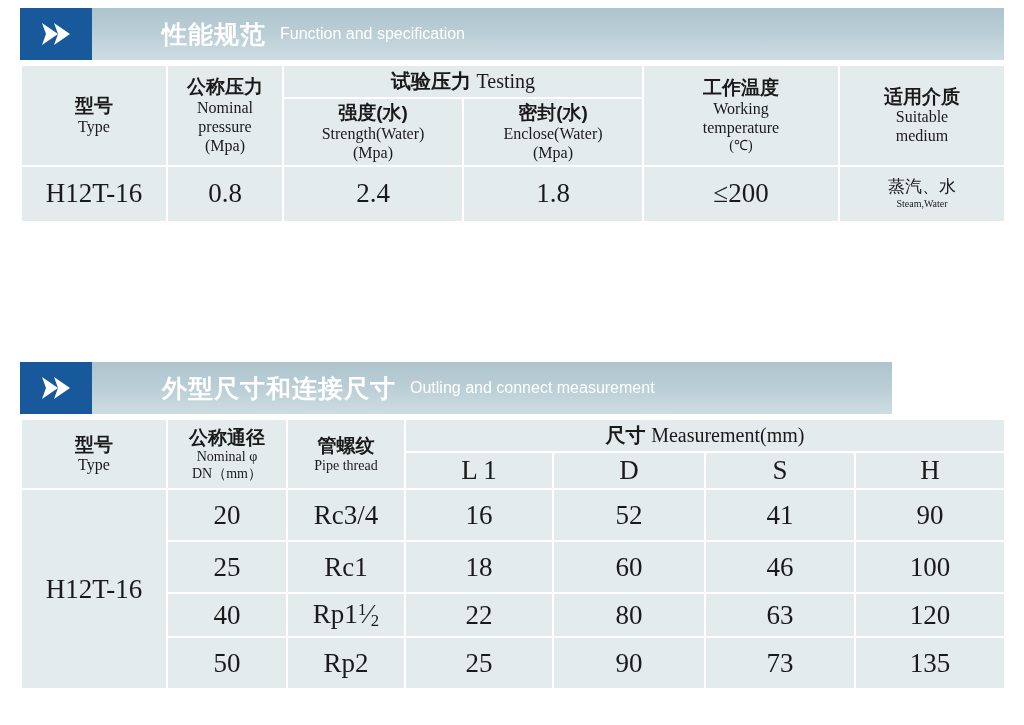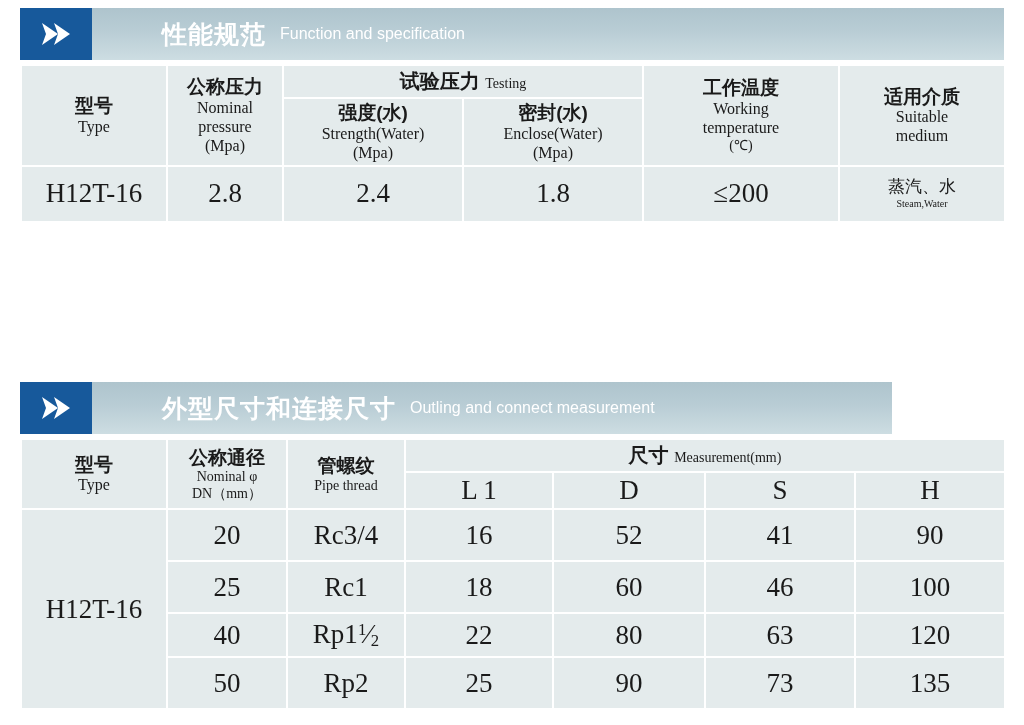--- a/index.html
+++ b/index.html
@@ -114,39 +114,39 @@
     line-height: 1.2;
   }
   .mix-title {
     font-family: "Liberation Sans", sans-serif;
     font-weight: bold;
     font-size: 20px;
   }
   .mix-title .en-inline {
     font-family: "Liberation Serif", serif;
     font-weight: normal;
-    font-size: 14px;
+    font-size: 20px;
   }
   .sup-frac {
     font-size: 0.62em;
     vertical-align: 0.45em;
   }
   .sub-frac {
     font-size: 0.62em;
     vertical-align: -0.15em;
   }
 
   
   #section-spec { top: 8px; }
   #section-spec .banner { width: 984px; }
   #tbl-spec { margin-top: 4px; }
 
   
   #section-dim { top: 362px; }
-  #section-dim .banner { width: 872px; margin-top: 20px; }
+  #section-dim .banner { width: 872px; }
   #tbl-dim { margin-top: 4px; }
 </style>
 </head>
 <body>
 
 <div class="page">
 
   <div class="section" id="section-spec">
 
     <div class="banner">
@@ -210,21 +210,21 @@
           <td>
             <span class="hdr-cn">密封(水)</span>
             <span class="hdr-en">Enclose(Water)</span>
             <span class="hdr-en">(Mpa)</span>
           </td>
         </tr>
       </thead>
       <tbody>
         <tr style="height:56px">
           <td class="cell-val">H12T-16</td>
-          <td class="cell-val">2.8</td>
+          <td class="cell-val">0.8</td>
           <td class="cell-val">2.4</td>
           <td class="cell-val">1.8</td>
           <td class="cell-val">≤200</td>
           <td>
             <span class="val-cn">蒸汽、水</span>
             <span class="val-en">Steam,Water</span>
           </td>
         </tr>
       </tbody>
     </table>

